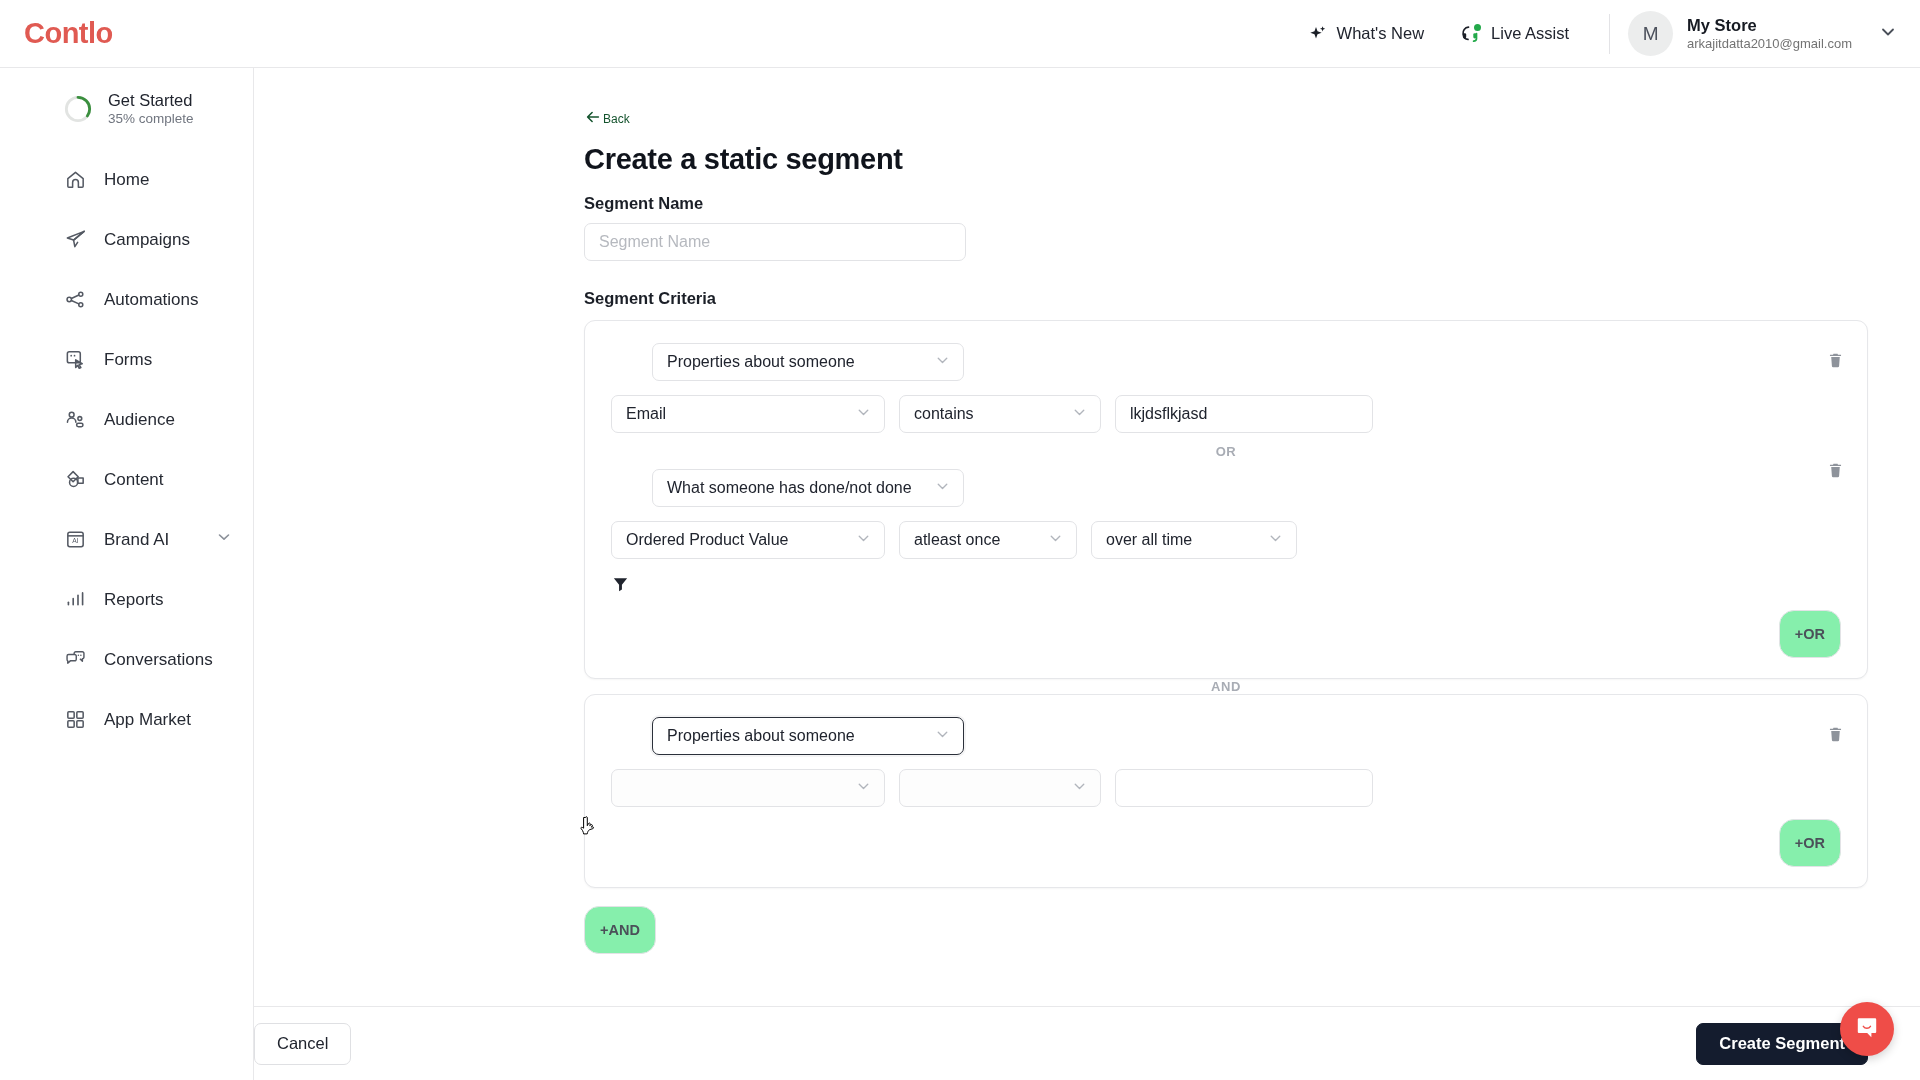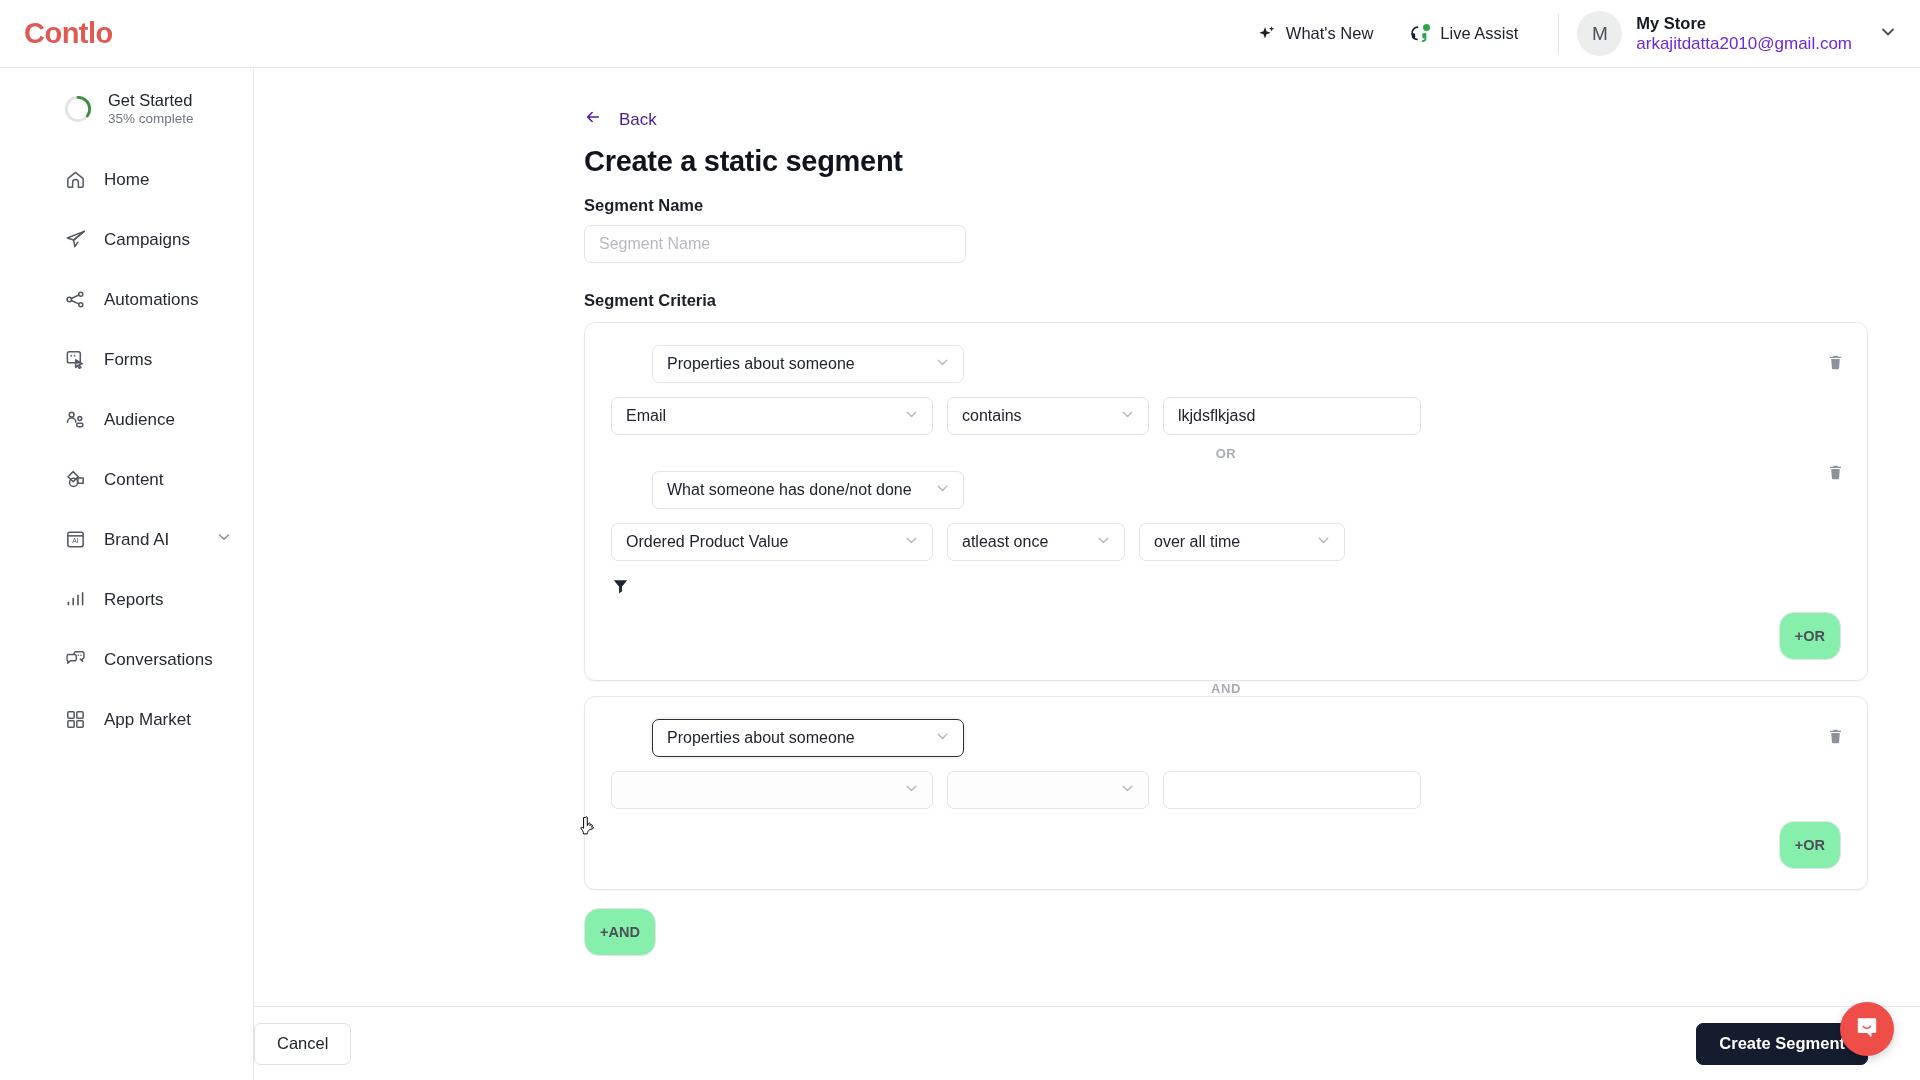--- a/index.html
+++ b/index.html
@@ -38,21 +38,21 @@
   }
   .account { display: flex; align-items: center; gap: 14px; padding-right: 22px; cursor: pointer; }
   .avatar {
     width: 45px; height: 45px; border-radius: 50%;
     background: #eceded; color: #4c515c;
     display: flex; align-items: center; justify-content: center;
     font-size: 19px;
   }
   .acct-text { line-height: 1.25; }
   .acct-name { font-size: 16.5px; font-weight: bold; color: #161a22; }
-  .acct-mail { font-size: 17px; color: #6d28d9; }
+  .acct-mail { font-size: 13px; color: #737373; }
   .acct-chevron { margin-left: 12px; color: #4a4f59; }
 
   
   .body-row { flex: 1; display: flex; min-height: 0; }
 
   
   .sidebar {
     width: 254px; min-width: 254px;
     border-right: 1px solid #e8e8ea;
     background: #fff; padding-top: 14px; padding-left: 41px;
@@ -74,22 +74,22 @@
   .nav-icon { width: 24px; height: 24px; display: flex; align-items: center; justify-content: center; color: #545963; }
   .nav-label { flex: 1; }
   .nav-chevron { color: #8b9099; }
 
   
   .main-col { flex: 1; display: flex; flex-direction: column; min-width: 0; background: #fff; }
   .main-scroll { flex: 1; overflow: hidden; padding: 40px 0 0 0; }
   .content { padding-left: 330px; padding-right: 52px; max-width: 100%; }
 
   .back-link {
-    display: inline-flex; align-items: center; gap: 17px;
-    font-size: 17px; color: #4c1d95; cursor: pointer; margin-bottom: 14px;
+    display: inline-flex; align-items: center; gap: 1px;
+    font-size: 12px; color: #14532d; cursor: pointer; margin-bottom: 14px;
   }
   .page-title { font-size: 29px; font-weight: bold; color: #10141c; letter-spacing: -0.3px; margin-bottom: 18px; }
   .field-label { font-size: 16.5px; font-weight: bold; color: #1b1f27; margin-bottom: 10px; }
 
   .text-input {
     height: 38px; border: 1px solid #e2e3e6; border-radius: 7px;
     background: #fff; padding: 0 14px;
     font-family: "Liberation Sans", sans-serif; font-size: 16px; color: #20242e;
     outline: none;
   }
@@ -115,21 +115,21 @@
     background: #fff; display: flex; align-items: center;
     padding: 0 34px 0 14px; font-size: 16px; color: #20242e; cursor: pointer;
   }
   .select.empty { background: #fdfdfd; }
   .select.focused { border: 1.6px solid #2b303a; box-shadow: 0 0 0 2px rgba(43,48,58,.05); }
   .select .caret {
     position: absolute; right: 12px; top: 50%; transform: translateY(-50%);
     color: #b1b5bc; pointer-events: none;
   }
   .sel-type  { width: 312px; margin-left: 41px; }
-  .sel-field { width: 322px; text-align: center; }
+  .sel-field { width: 274px; text-align: center; }
   .sel-op    { width: 178px; }
   .sel-op-wide { width: 202px; }
   .sel-time  { width: 206px; }
   .val-input { width: 258px; }
 
   .or-sep {
     text-align: center; font-size: 13px; font-weight: bold;
     color: #a8acb4; letter-spacing: .6px; margin: 11px 0 10px;
   }
   .and-sep {

